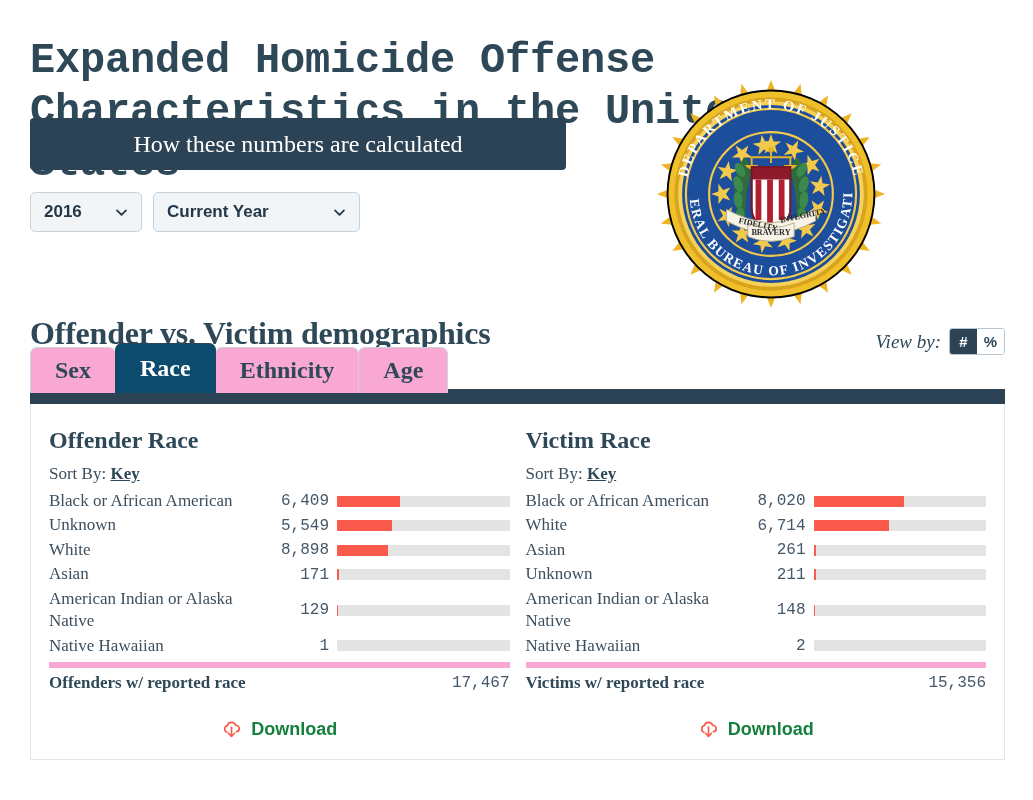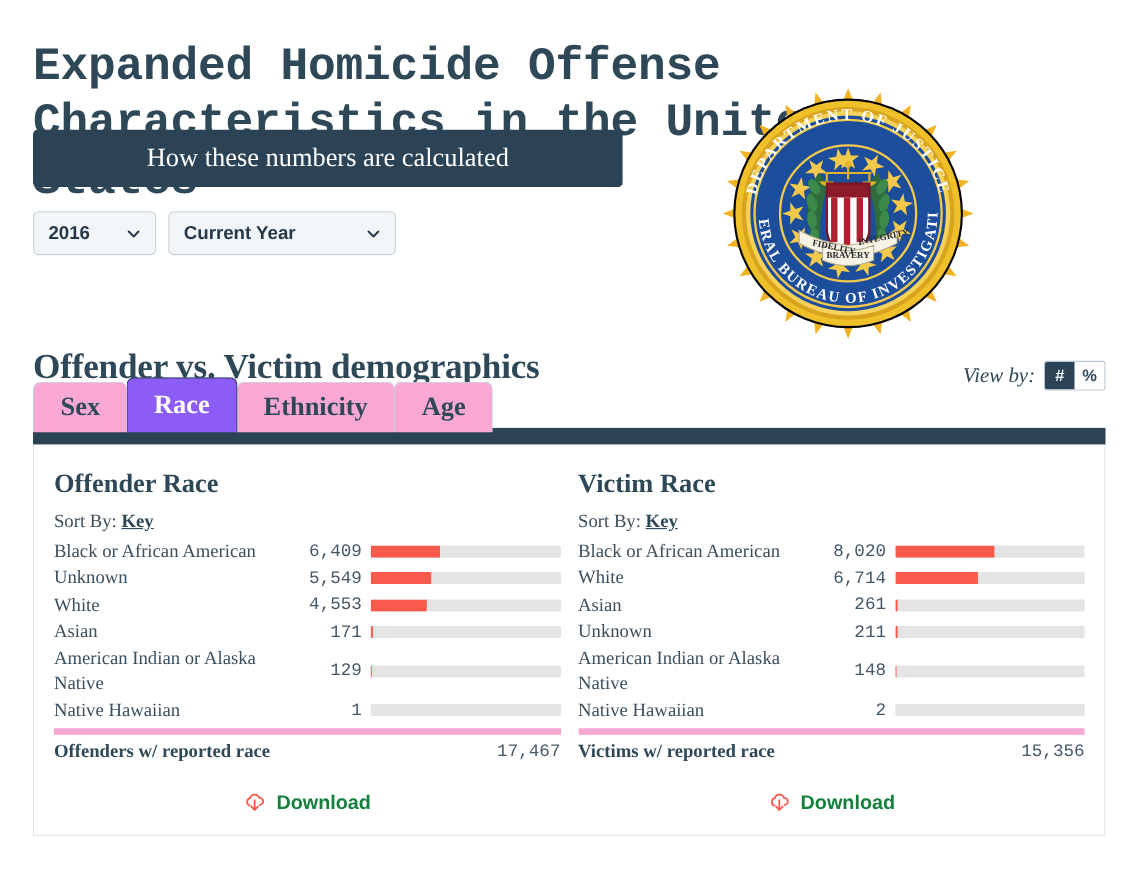--- a/index.html
+++ b/index.html
@@ -77,21 +77,21 @@
   }
   .tab {
     height: 46px; padding: 0 24px;
     display: flex; align-items: center; justify-content: center;
     background: #f9a8d4; border: 1px solid #c9d3db; border-bottom: none;
     border-radius: 7px 7px 0 0; margin-right: -1px;
     font-family: "Liberation Serif", serif; font-weight: bold;
     font-size: 24px; color: #2f4858; cursor: pointer; white-space: nowrap;
   }
   .tab.active {
-    background: #8b5cf6; border-color: #2c4356; color: #ffffff;
+    background: #0c4a6e; border-color: #2c4356; color: #ffffff;
     height: 50px; z-index: 2;
   }
   .tabstrip {
     position: absolute; left: 30px; top: 389px; width: 975px; height: 15px;
     background: #2c4356; z-index: 1;
   }
 
   
   .card {
     position: absolute; left: 30px; top: 404px; width: 975px; height: 356px;
@@ -336,21 +336,21 @@
             </div>
             <div class="row">
               <div class="row-label">Unknown</div>
               <div class="row-value">5,549</div>
               <div class="bar-track">
                 <div class="bar-fill" style="width: 31.7685%;"></div>
               </div>
             </div>
             <div class="row">
               <div class="row-label">White</div>
-              <div class="row-value">4,553</div>
+              <div class="row-value">8,898</div>
               <div class="bar-track">
                 <div class="bar-fill" style="width: 29.8162%;"></div>
               </div>
             </div>
             <div class="row">
               <div class="row-label">Asian</div>
               <div class="row-value">171</div>
               <div class="bar-track">
                 <div class="bar-fill" style="width: 0.978989%;"></div>
               </div>

